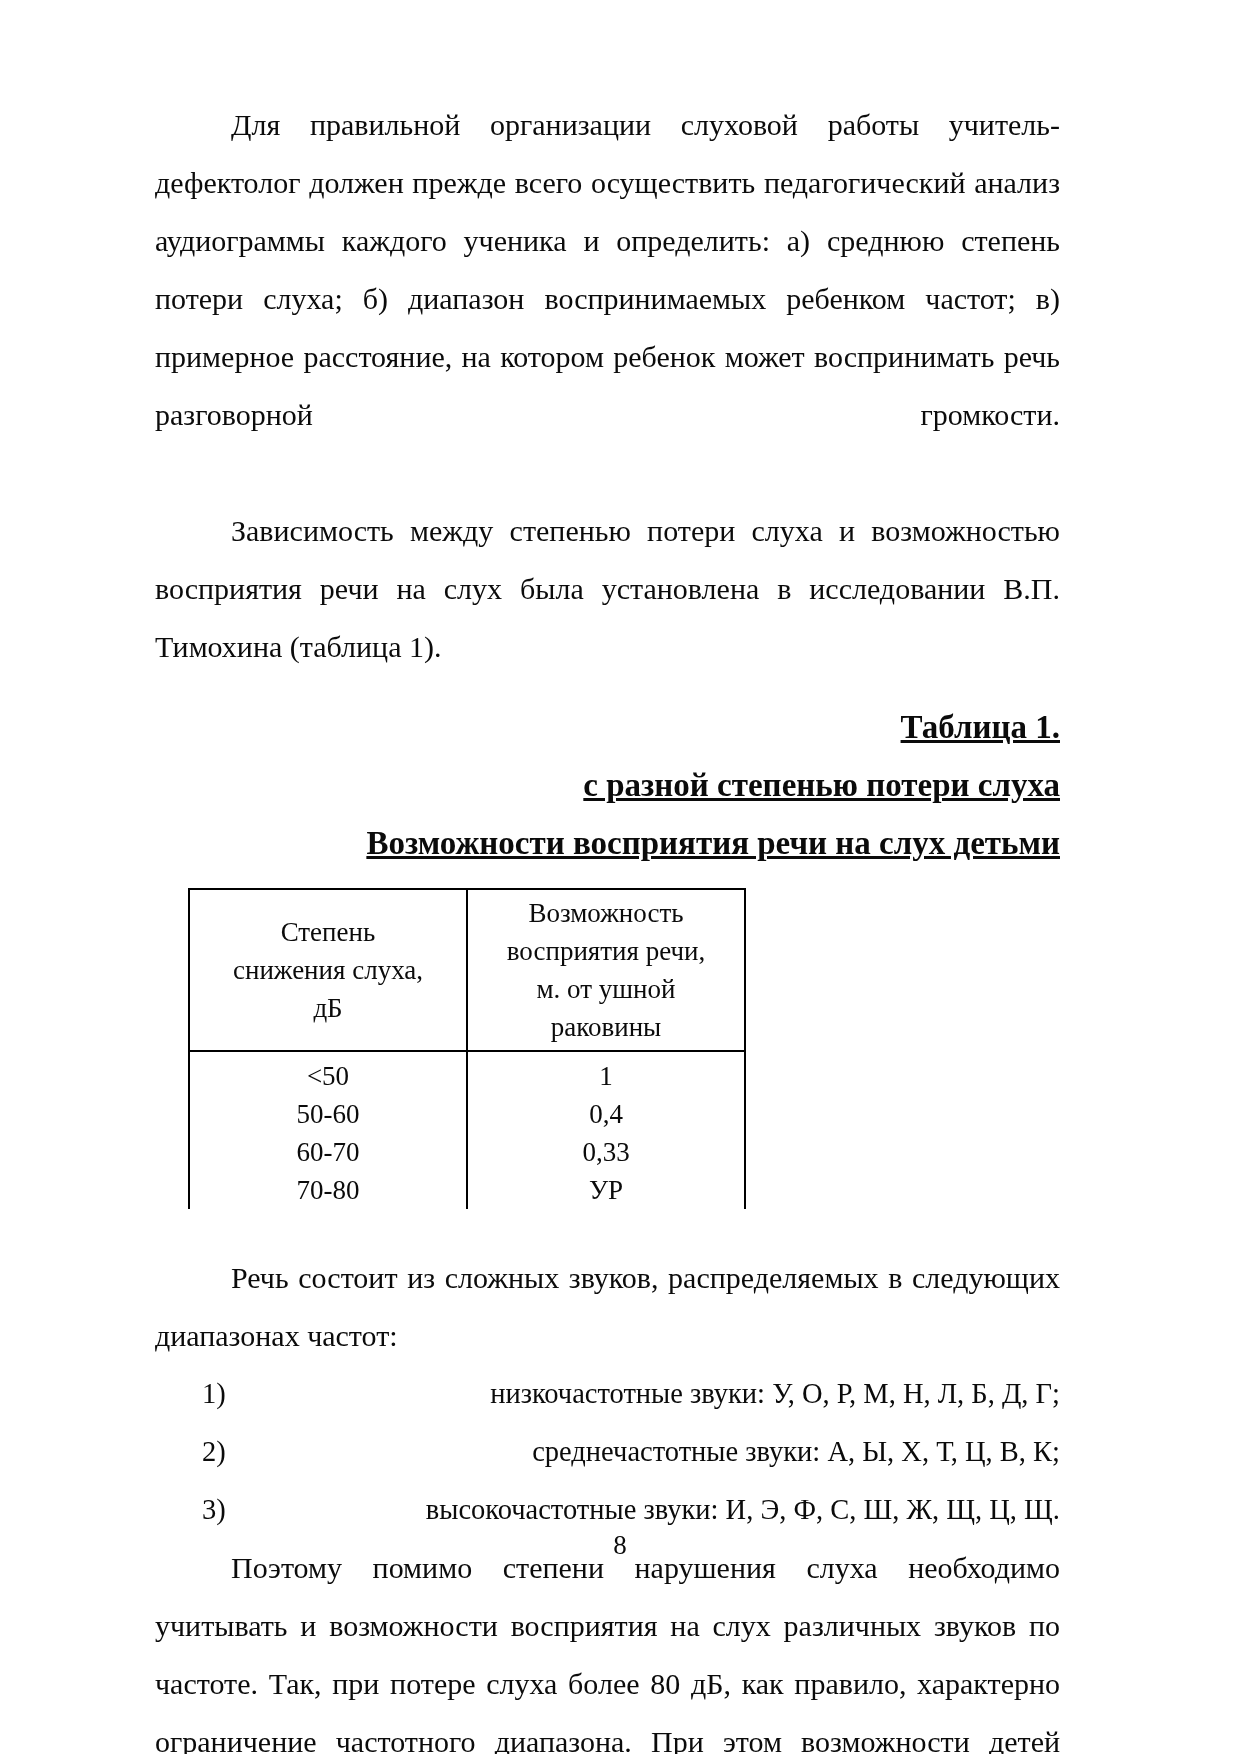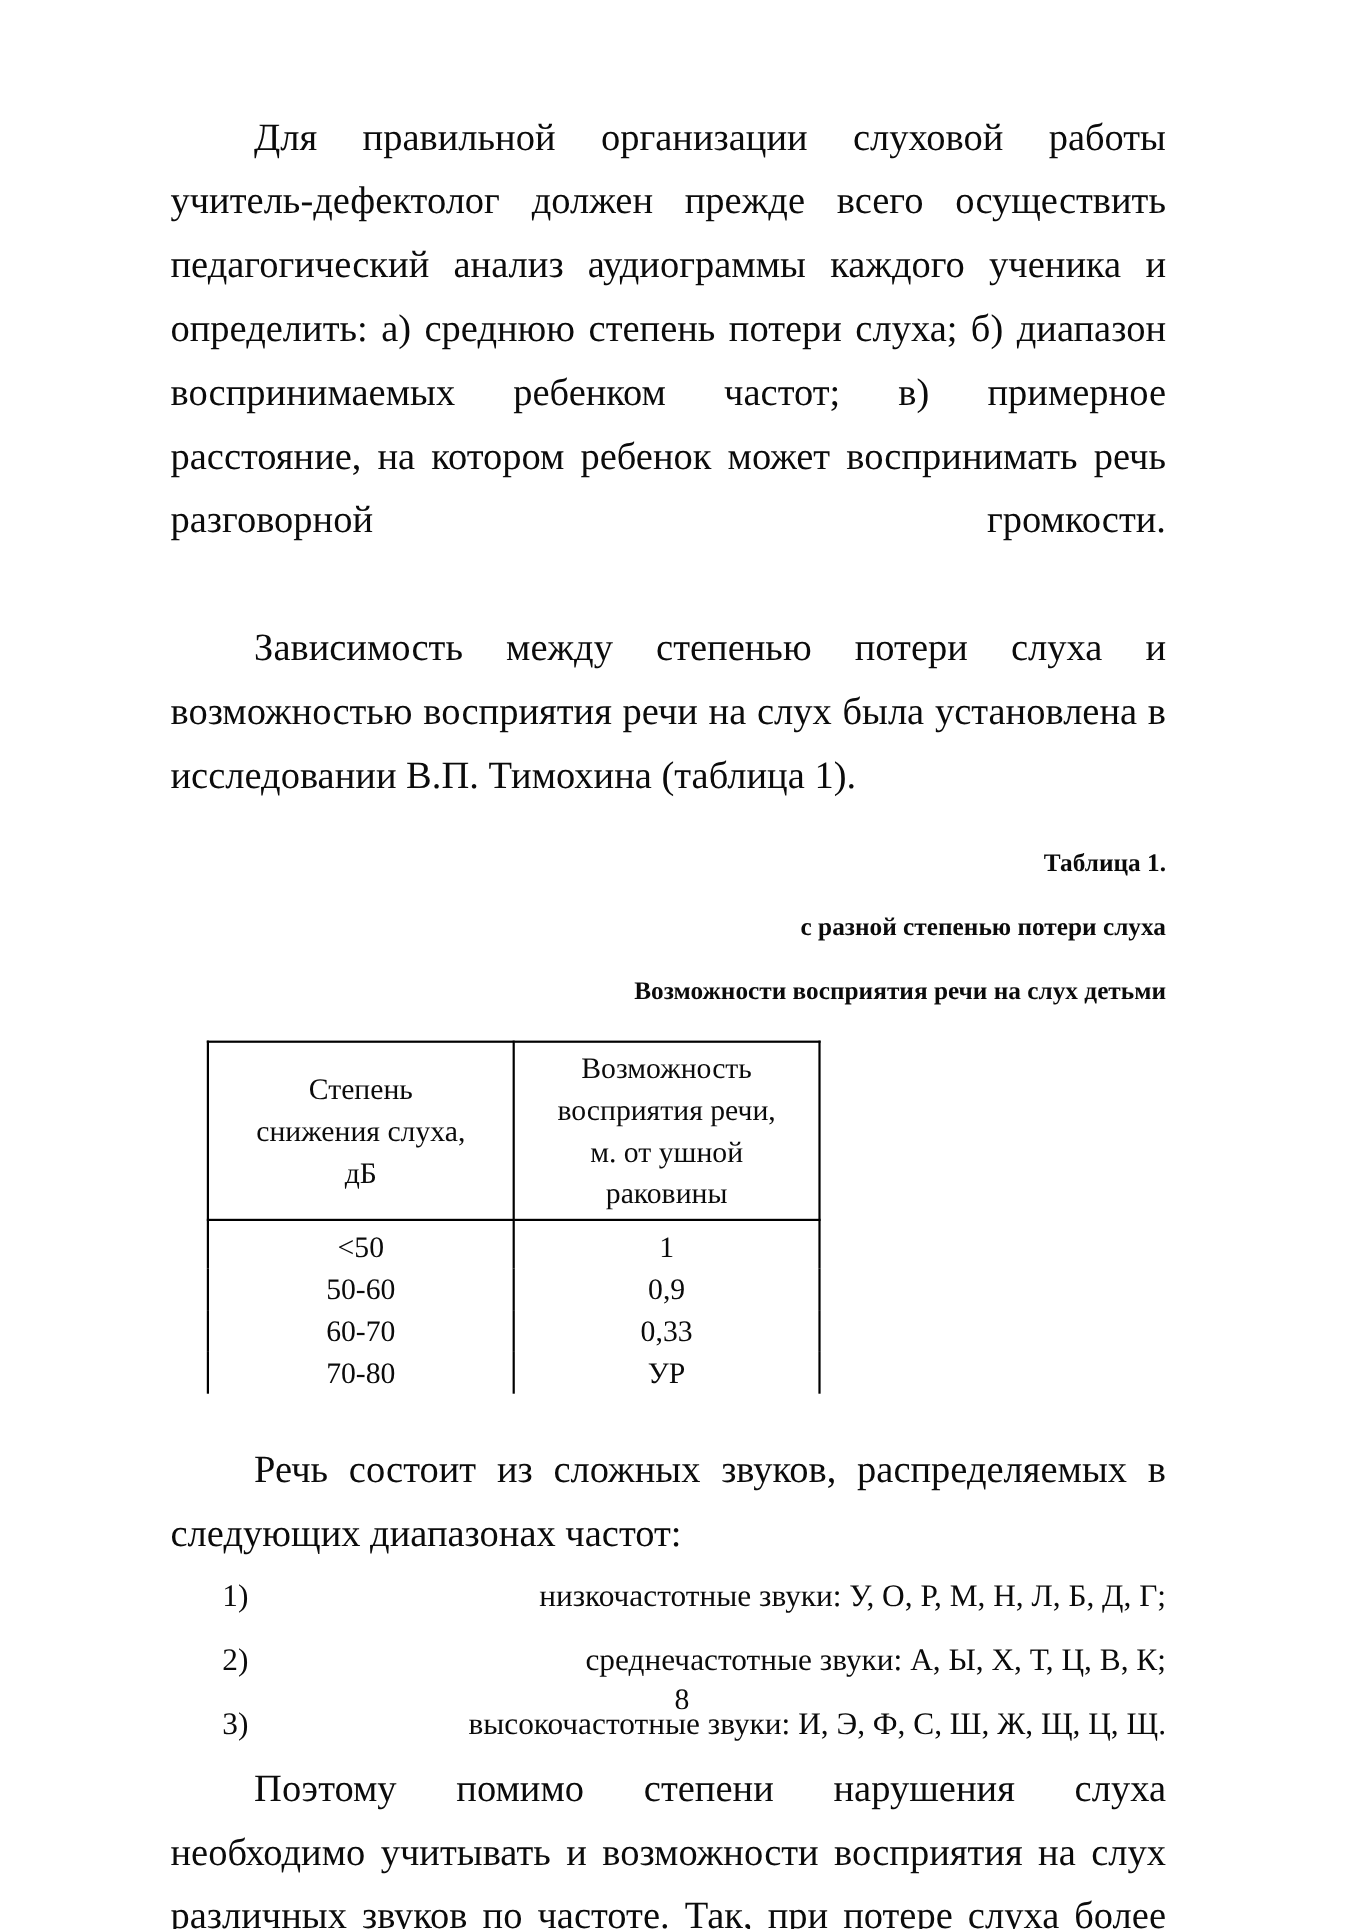--- a/index.html
+++ b/index.html
@@ -19,40 +19,41 @@
     color: #0b0b0b;
   }
   .content {
     position: absolute;
     left: 155px;
     top: 96px;
     width: 905px;
   }
   p.body-par {
     margin: 0;
-    font-size: 35px;
+    font-size: 30px;
     line-height: 58px;
     text-align: justify;
     text-indent: 76px;
     text-justify: inter-word;
     hyphens: none;
   }
   p.body-par::after {
     content: "";
     display: inline-block;
     width: 100%;
   }
   p.no-justify::after { content: none; }
 
   .caption-block {
     margin-top: 22px;
     text-align: right;
     font-weight: bold;
-    font-size: 23px;
+    font-size: 33px;
     line-height: 58px;
+    text-decoration: underline;
   }
   .caption-block .cap-line { display: block; }
 
   table.data-table {
     border-collapse: collapse;
     margin-top: 16px;
     margin-left: 33px;
     width: 558px;
     table-layout: fixed;
   }
@@ -145,21 +146,21 @@
           </th>
         </tr>
       </thead>
       <tbody>
         <tr class="first-data">
           <td class="cell" style="border-bottom:none;">&lt;50</td>
           <td class="cell" style="border-bottom:none;">1</td>
         </tr>
         <tr>
           <td class="cell" style="border-top:none;border-bottom:none;text-align:center;">50-60</td>
-          <td class="cell" style="border-top:none;border-bottom:none;">0,9</td>
+          <td class="cell" style="border-top:none;border-bottom:none;">0,4</td>
         </tr>
         <tr>
           <td class="cell" style="border-top:none;border-bottom:none;">60-70</td>
           <td class="cell" style="border-top:none;border-bottom:none;">0,33</td>
         </tr>
         <tr>
           <td class="cell" style="border-top:none;border-bottom:none;">70-80</td>
           <td class="cell" style="border-top:none;border-bottom:none;">УР</td>
         </tr>
       </tbody>

